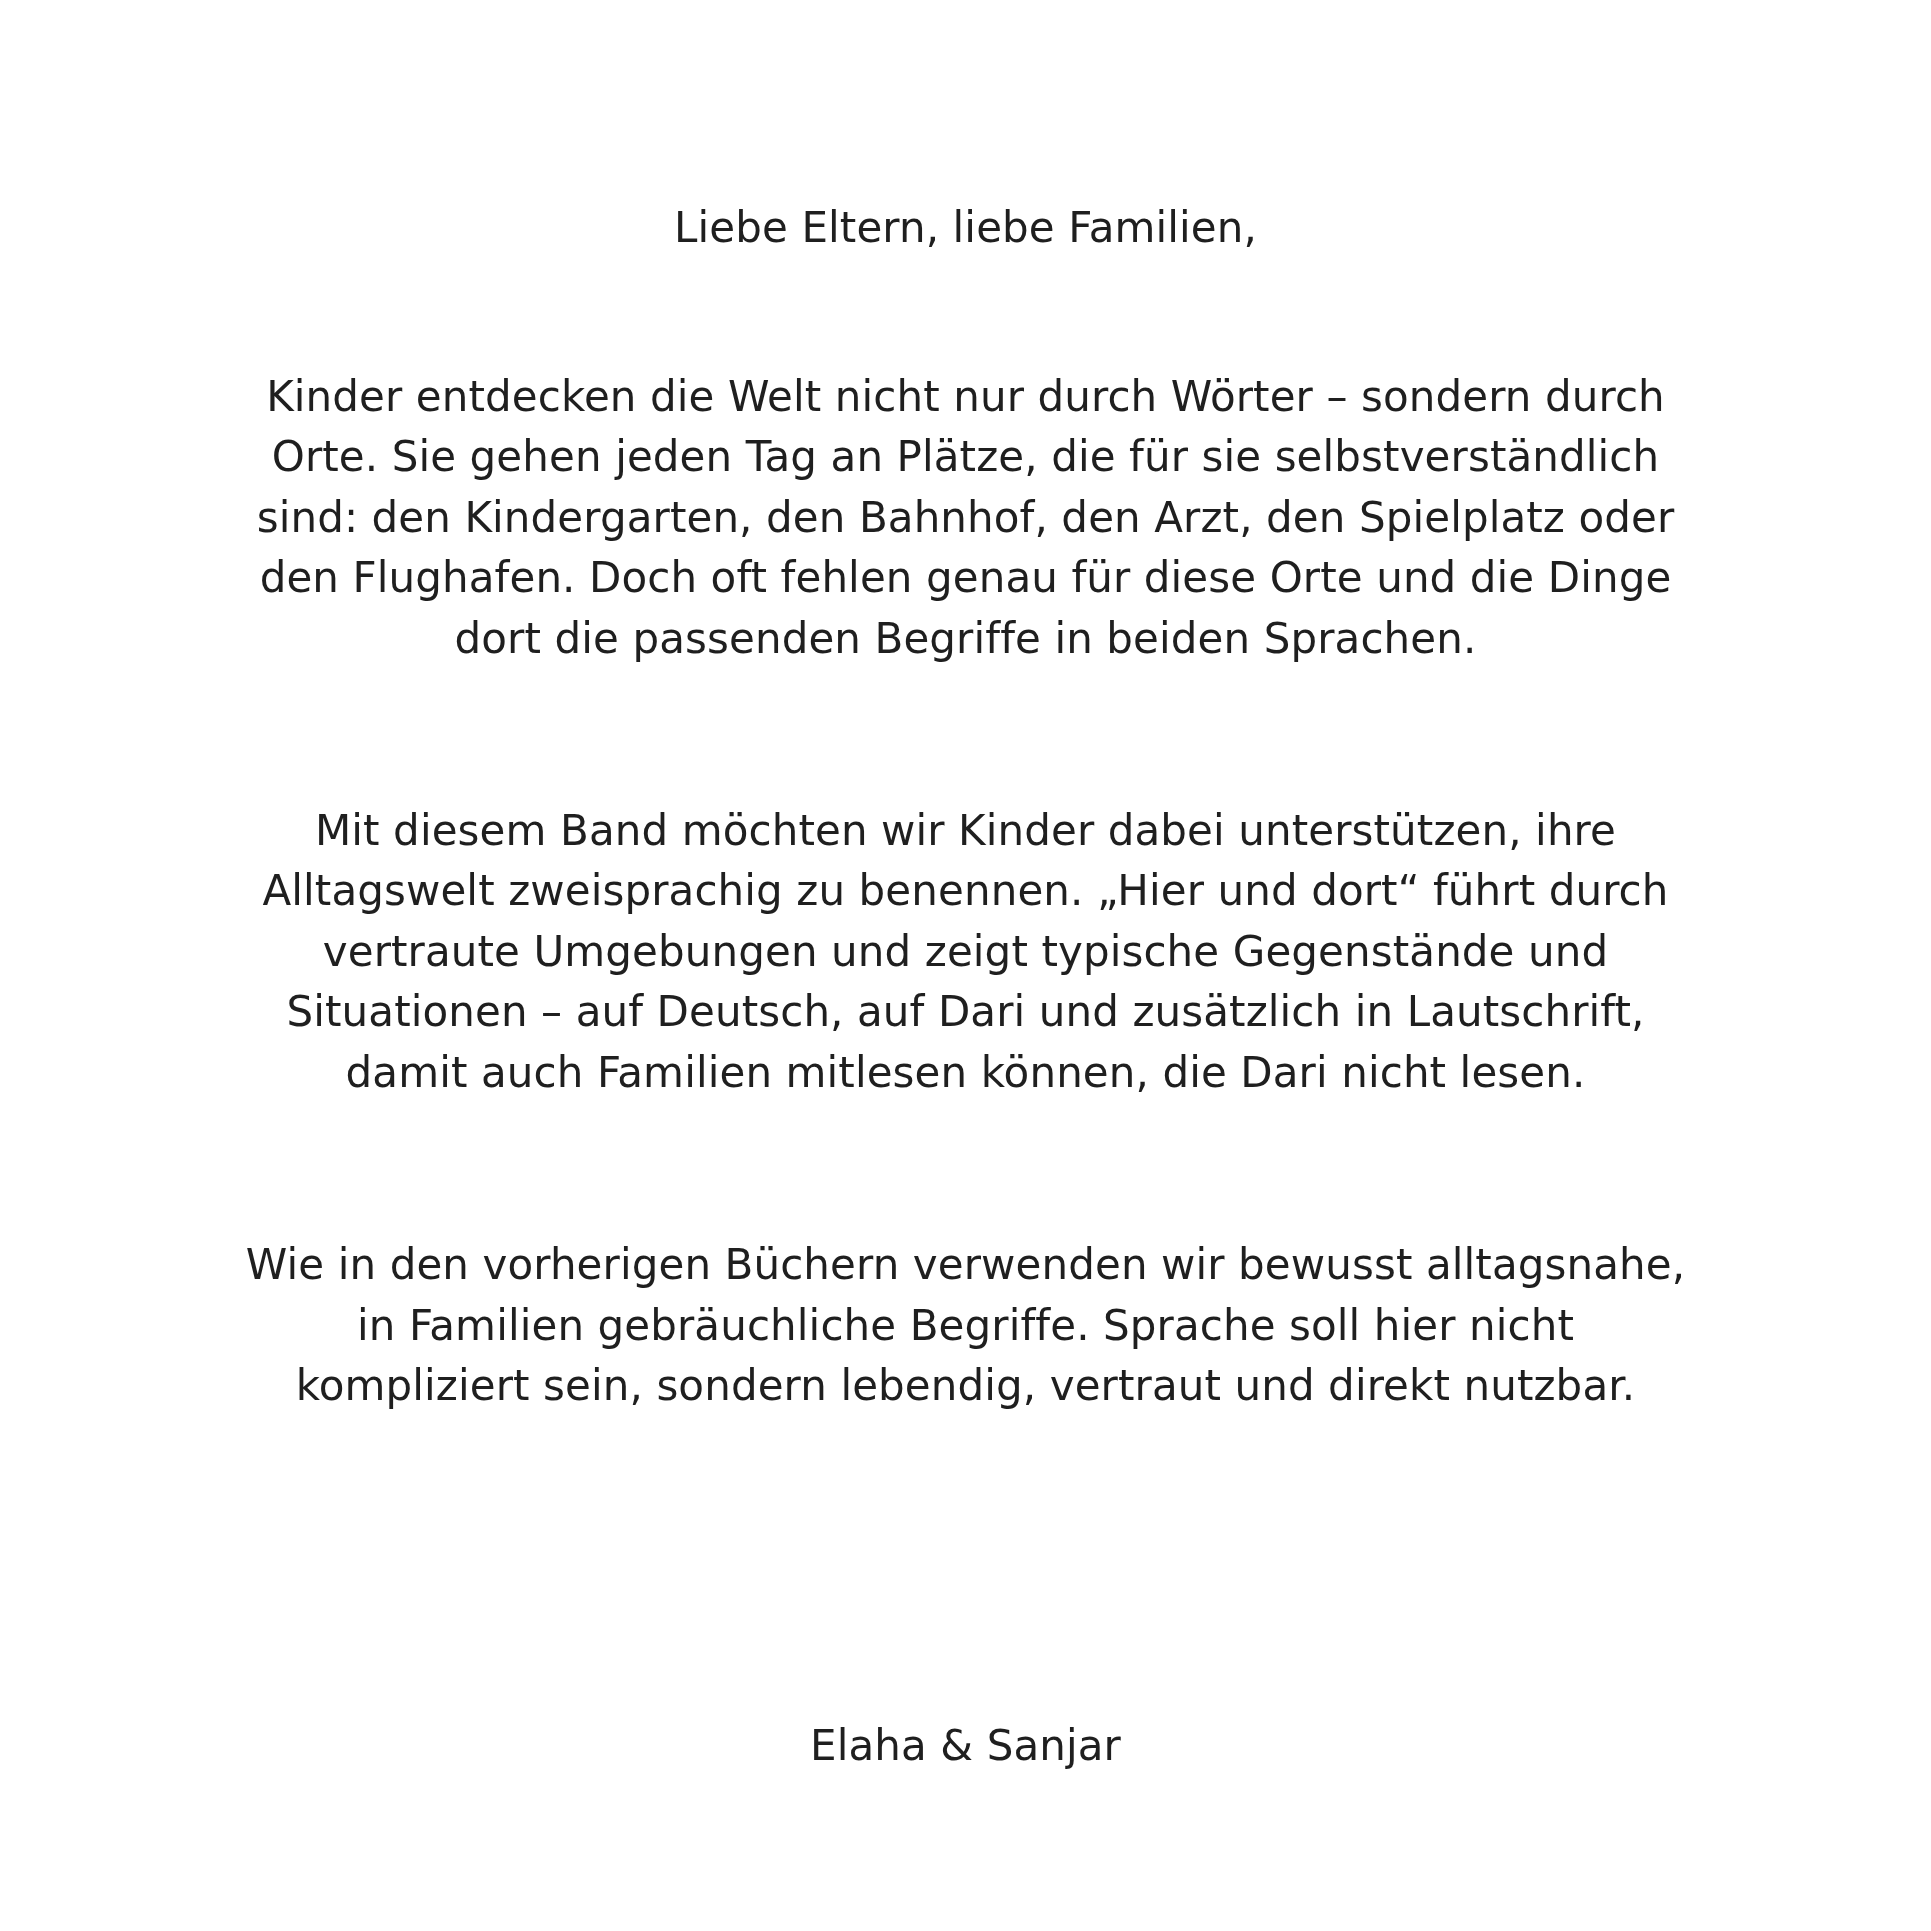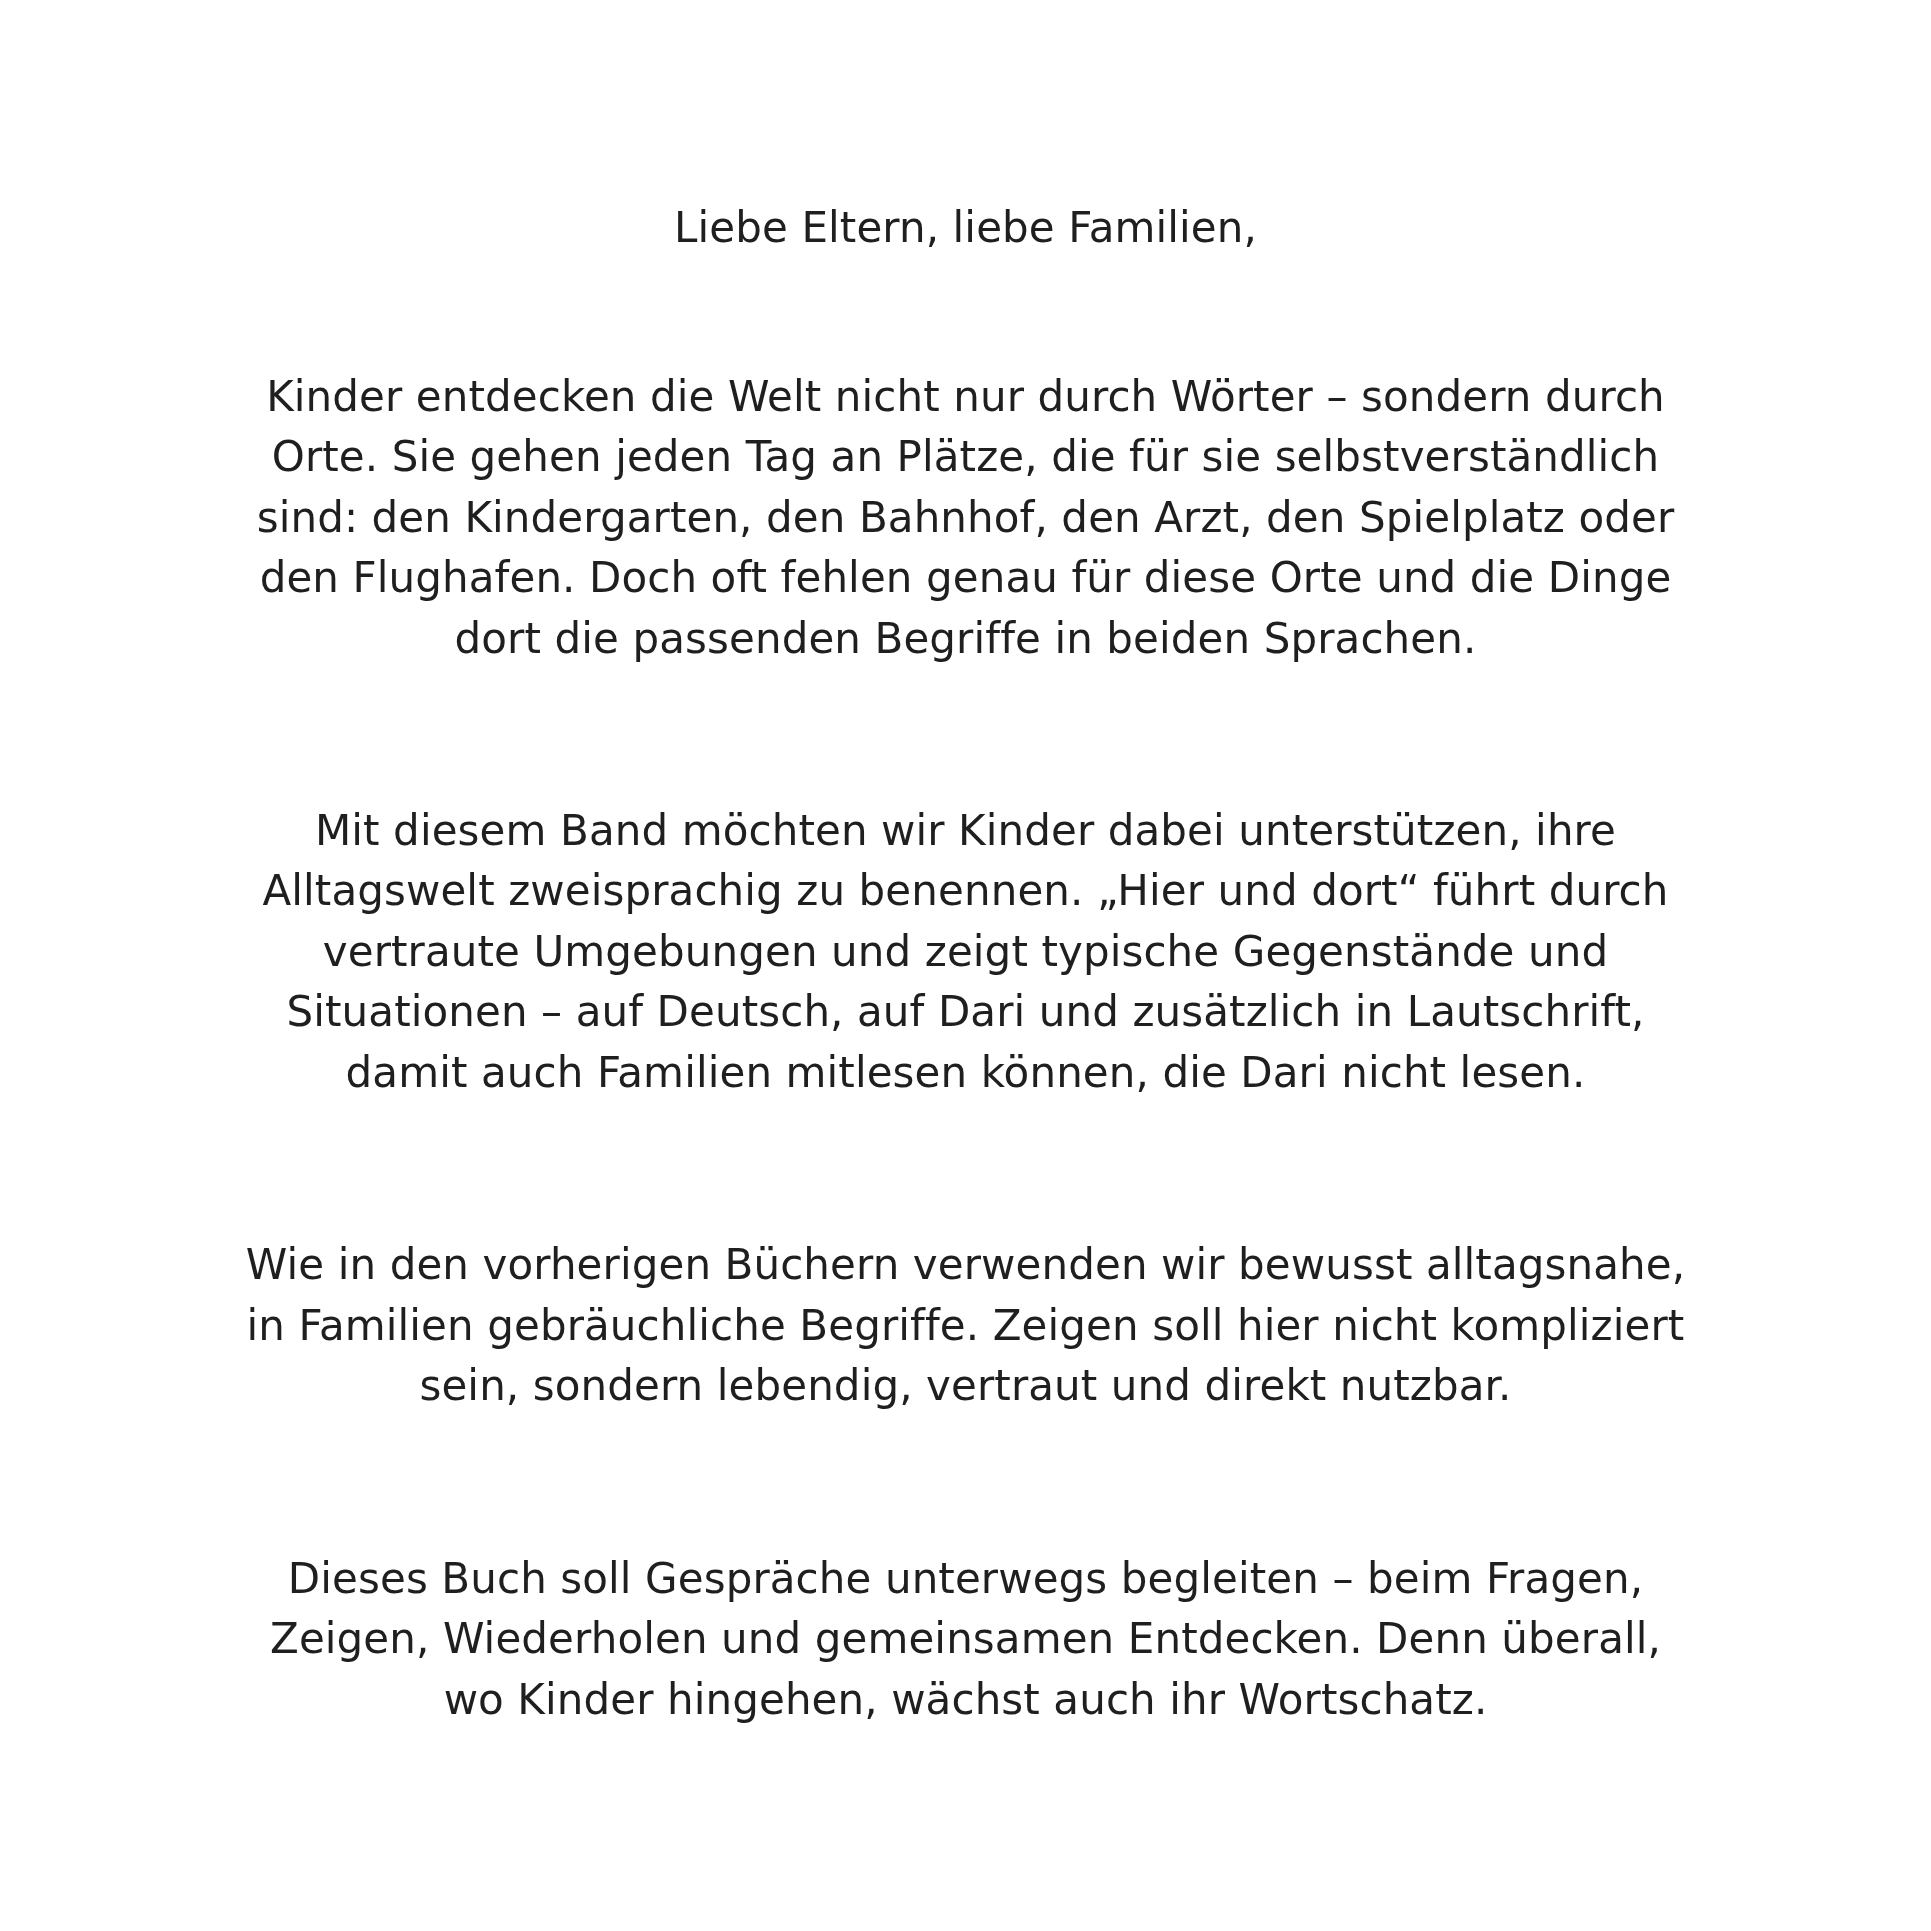--- a/index.html
+++ b/index.html
@@ -75,25 +75,24 @@
     <div class="gap-big"></div>
 
     <p class="para">Kinder entdecken die Welt nicht nur durch Wörter – sondern durch Orte. Sie gehen jeden Tag an Plätze, die für sie selbstverständlich sind: den Kindergarten, den Bahnhof, den Arzt, den Spielplatz oder den Flughafen. Doch oft fehlen genau für diese Orte und die Dinge dort die passenden Begriffe in beiden Sprachen.</p>
 
     <div class="gap-para"></div>
 
     <p class="para">Mit diesem Band möchten wir Kinder dabei unterstützen, ihre Alltagswelt zweisprachig zu benennen. „Hier und dort“ führt durch vertraute Umgebungen und zeigt typische Gegenstände und Situationen – auf Deutsch, auf Dari und zusätzlich in Lautschrift, damit auch Familien mitlesen können, die Dari nicht lesen.</p>
 
     <div class="gap-para"></div>
 
-    <p class="para">Wie in den vorherigen Büchern verwenden wir bewusst alltagsnahe, in Familien gebräuchliche Begriffe. Zeigen soll hier nicht kompliziert sein, sondern lebendig, vertraut und direkt nutzbar.</p>
+    <p class="para">Wie in den vorherigen Büchern verwenden wir bewusst alltagsnahe, in Familien gebräuchliche Begriffe. Sprache soll hier nicht kompliziert sein, sondern lebendig, vertraut und direkt nutzbar.</p>
 
     <div class="gap-para"></div>
 
-    <p class="para">Dieses Buch soll Gespräche unterwegs begleiten – beim Fragen, Zeigen, Wiederholen und gemeinsamen Entdecken. Denn überall, wo Kinder hingehen, wächst auch ihr Wortschatz.</p>
 
     <div class="gap-sign"></div>
 
     <p class="signature">Elaha &amp; Sanjar</p>
 
   </div>
 </div>
 
 
 </body></html>

